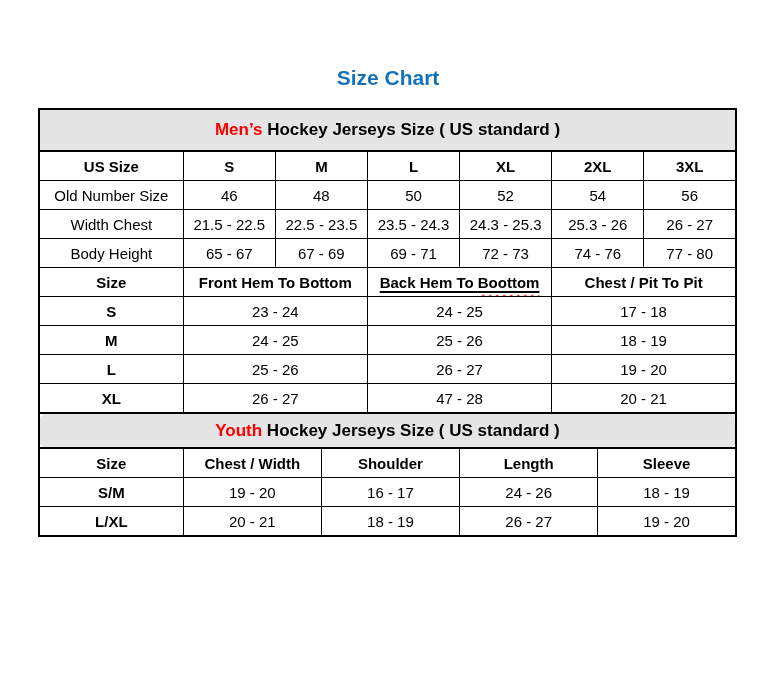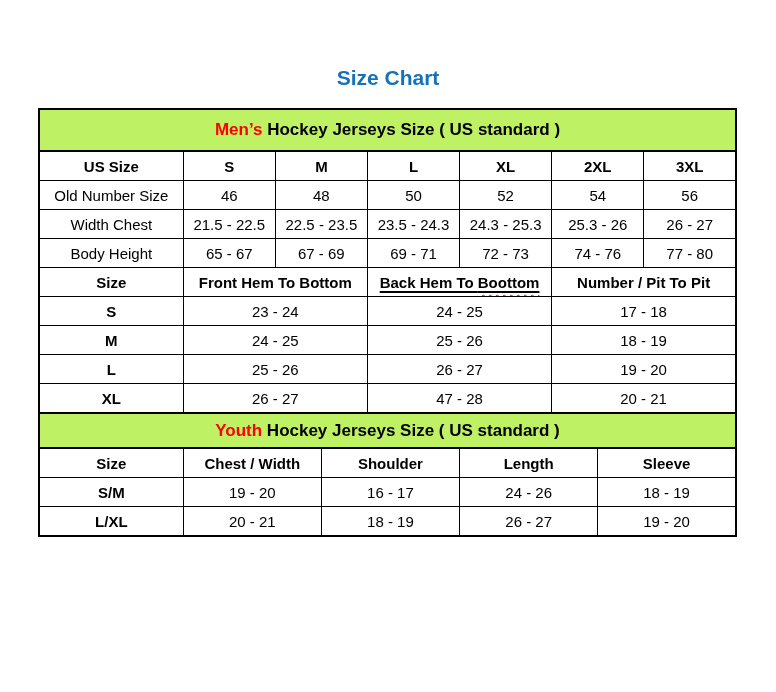--- a/index.html
+++ b/index.html
@@ -31,28 +31,28 @@
     border: 1.5px solid #000000;
     text-align: center;
     vertical-align: middle;
     font-size: 15px;
     padding: 0 2px;
     height: 28px;
     overflow: hidden;
     white-space: nowrap;
   }
   tr.band td {
-    background: #bef264;
+    background: #e5e5e5;
     font-weight: bold;
     font-size: 17px;
     height: 40px;
     border-top: 2px solid #000;
     border-bottom: 2px solid #000;
   }
-  tr.band-short td { height: 33px; }
+  tr.band-short td { height: 33px; border-radius: 9px; }
   .red-word { color: #FF0000; }
   tr.hdr td, td.b { font-weight: bold; }
   .underline-solid {
     text-decoration: underline;
     text-decoration-thickness: 1.5px;
     text-underline-offset: 3px;
   }
   .misspelled {
     text-decoration-line: underline;
     text-decoration-style: wavy;
@@ -120,21 +120,21 @@
     <td colspan="2">74 - 76</td>
     <td>77 - 80</td>
   </tr>
 
   <tr class="hdr">
     <td>Size</td>
     <td colspan="3">Front Hem To Bottom</td>
     <td colspan="2">
       <span class="underline-solid"><span>Back Hem To </span><span class="misspelled">Boottom</span></span>
     </td>
-    <td colspan="3">Number / Pit To Pit</td>
+    <td colspan="3">Chest / Pit To Pit</td>
   </tr>
   <tr>
     <td class="b">S</td>
     <td colspan="3">23 - 24</td>
     <td colspan="2">24 - 25</td>
     <td colspan="3">17 - 18</td>
   </tr>
   <tr>
     <td class="b">M</td>
     <td colspan="3">24 - 25</td>

